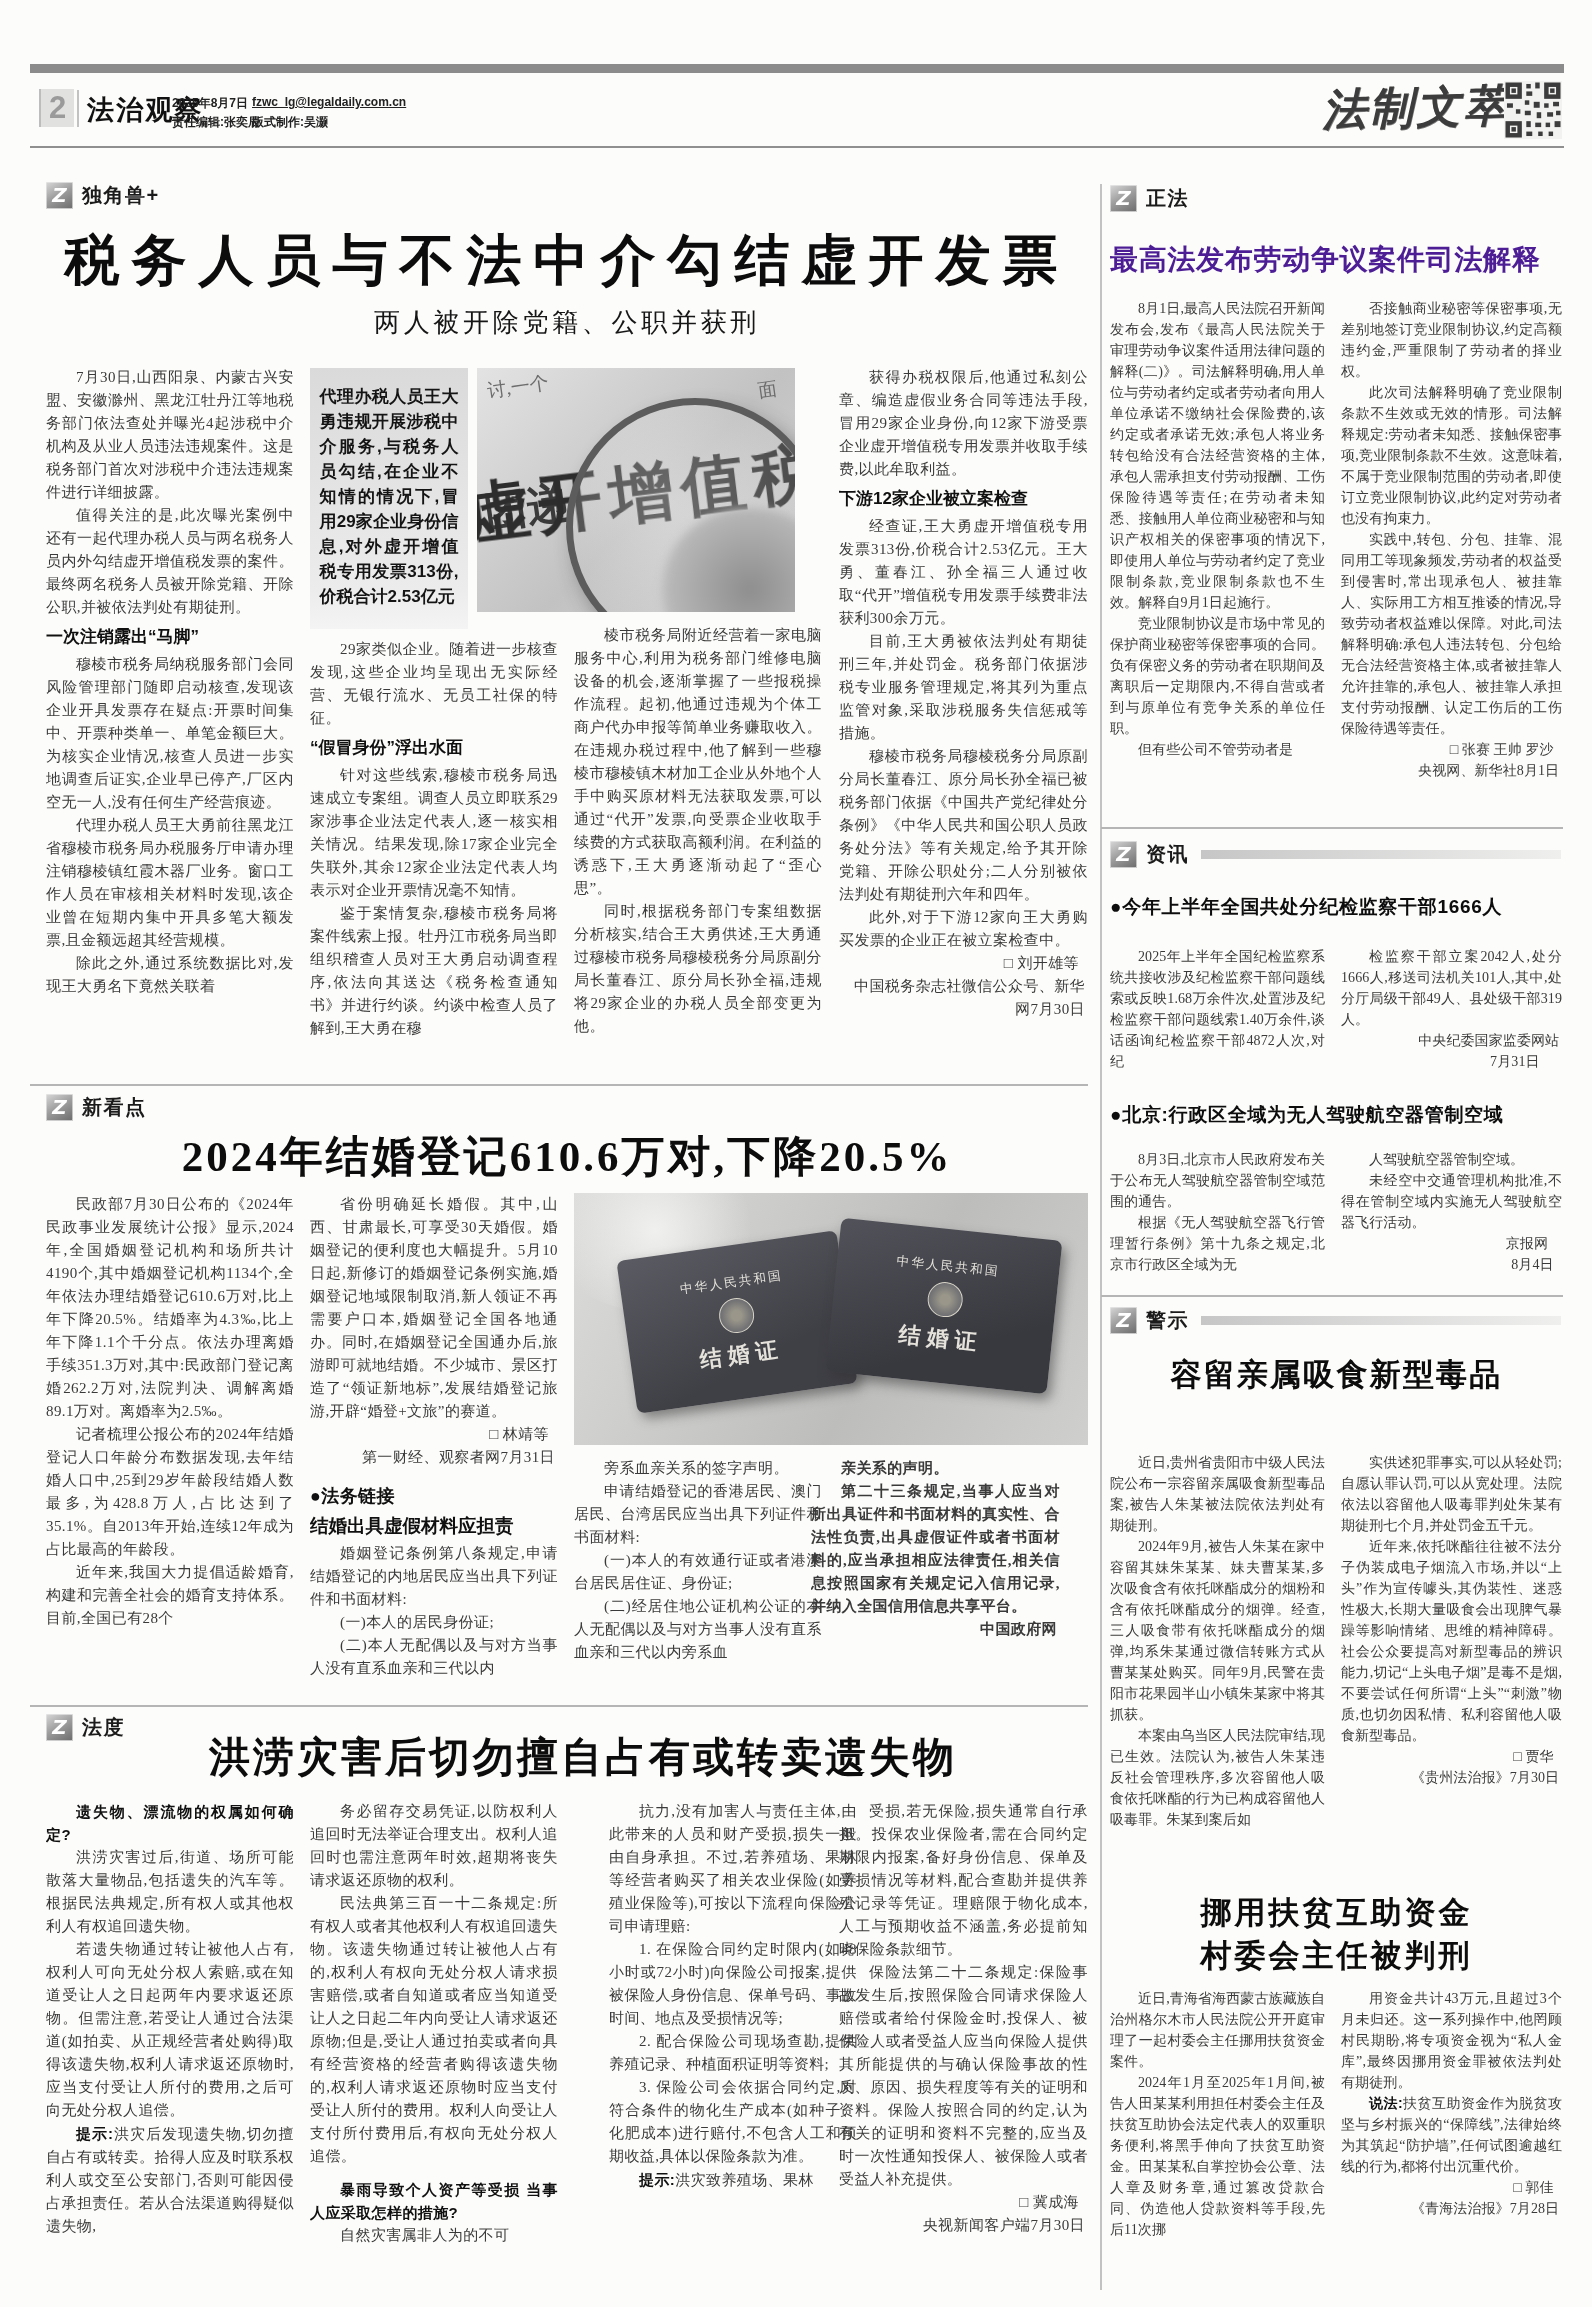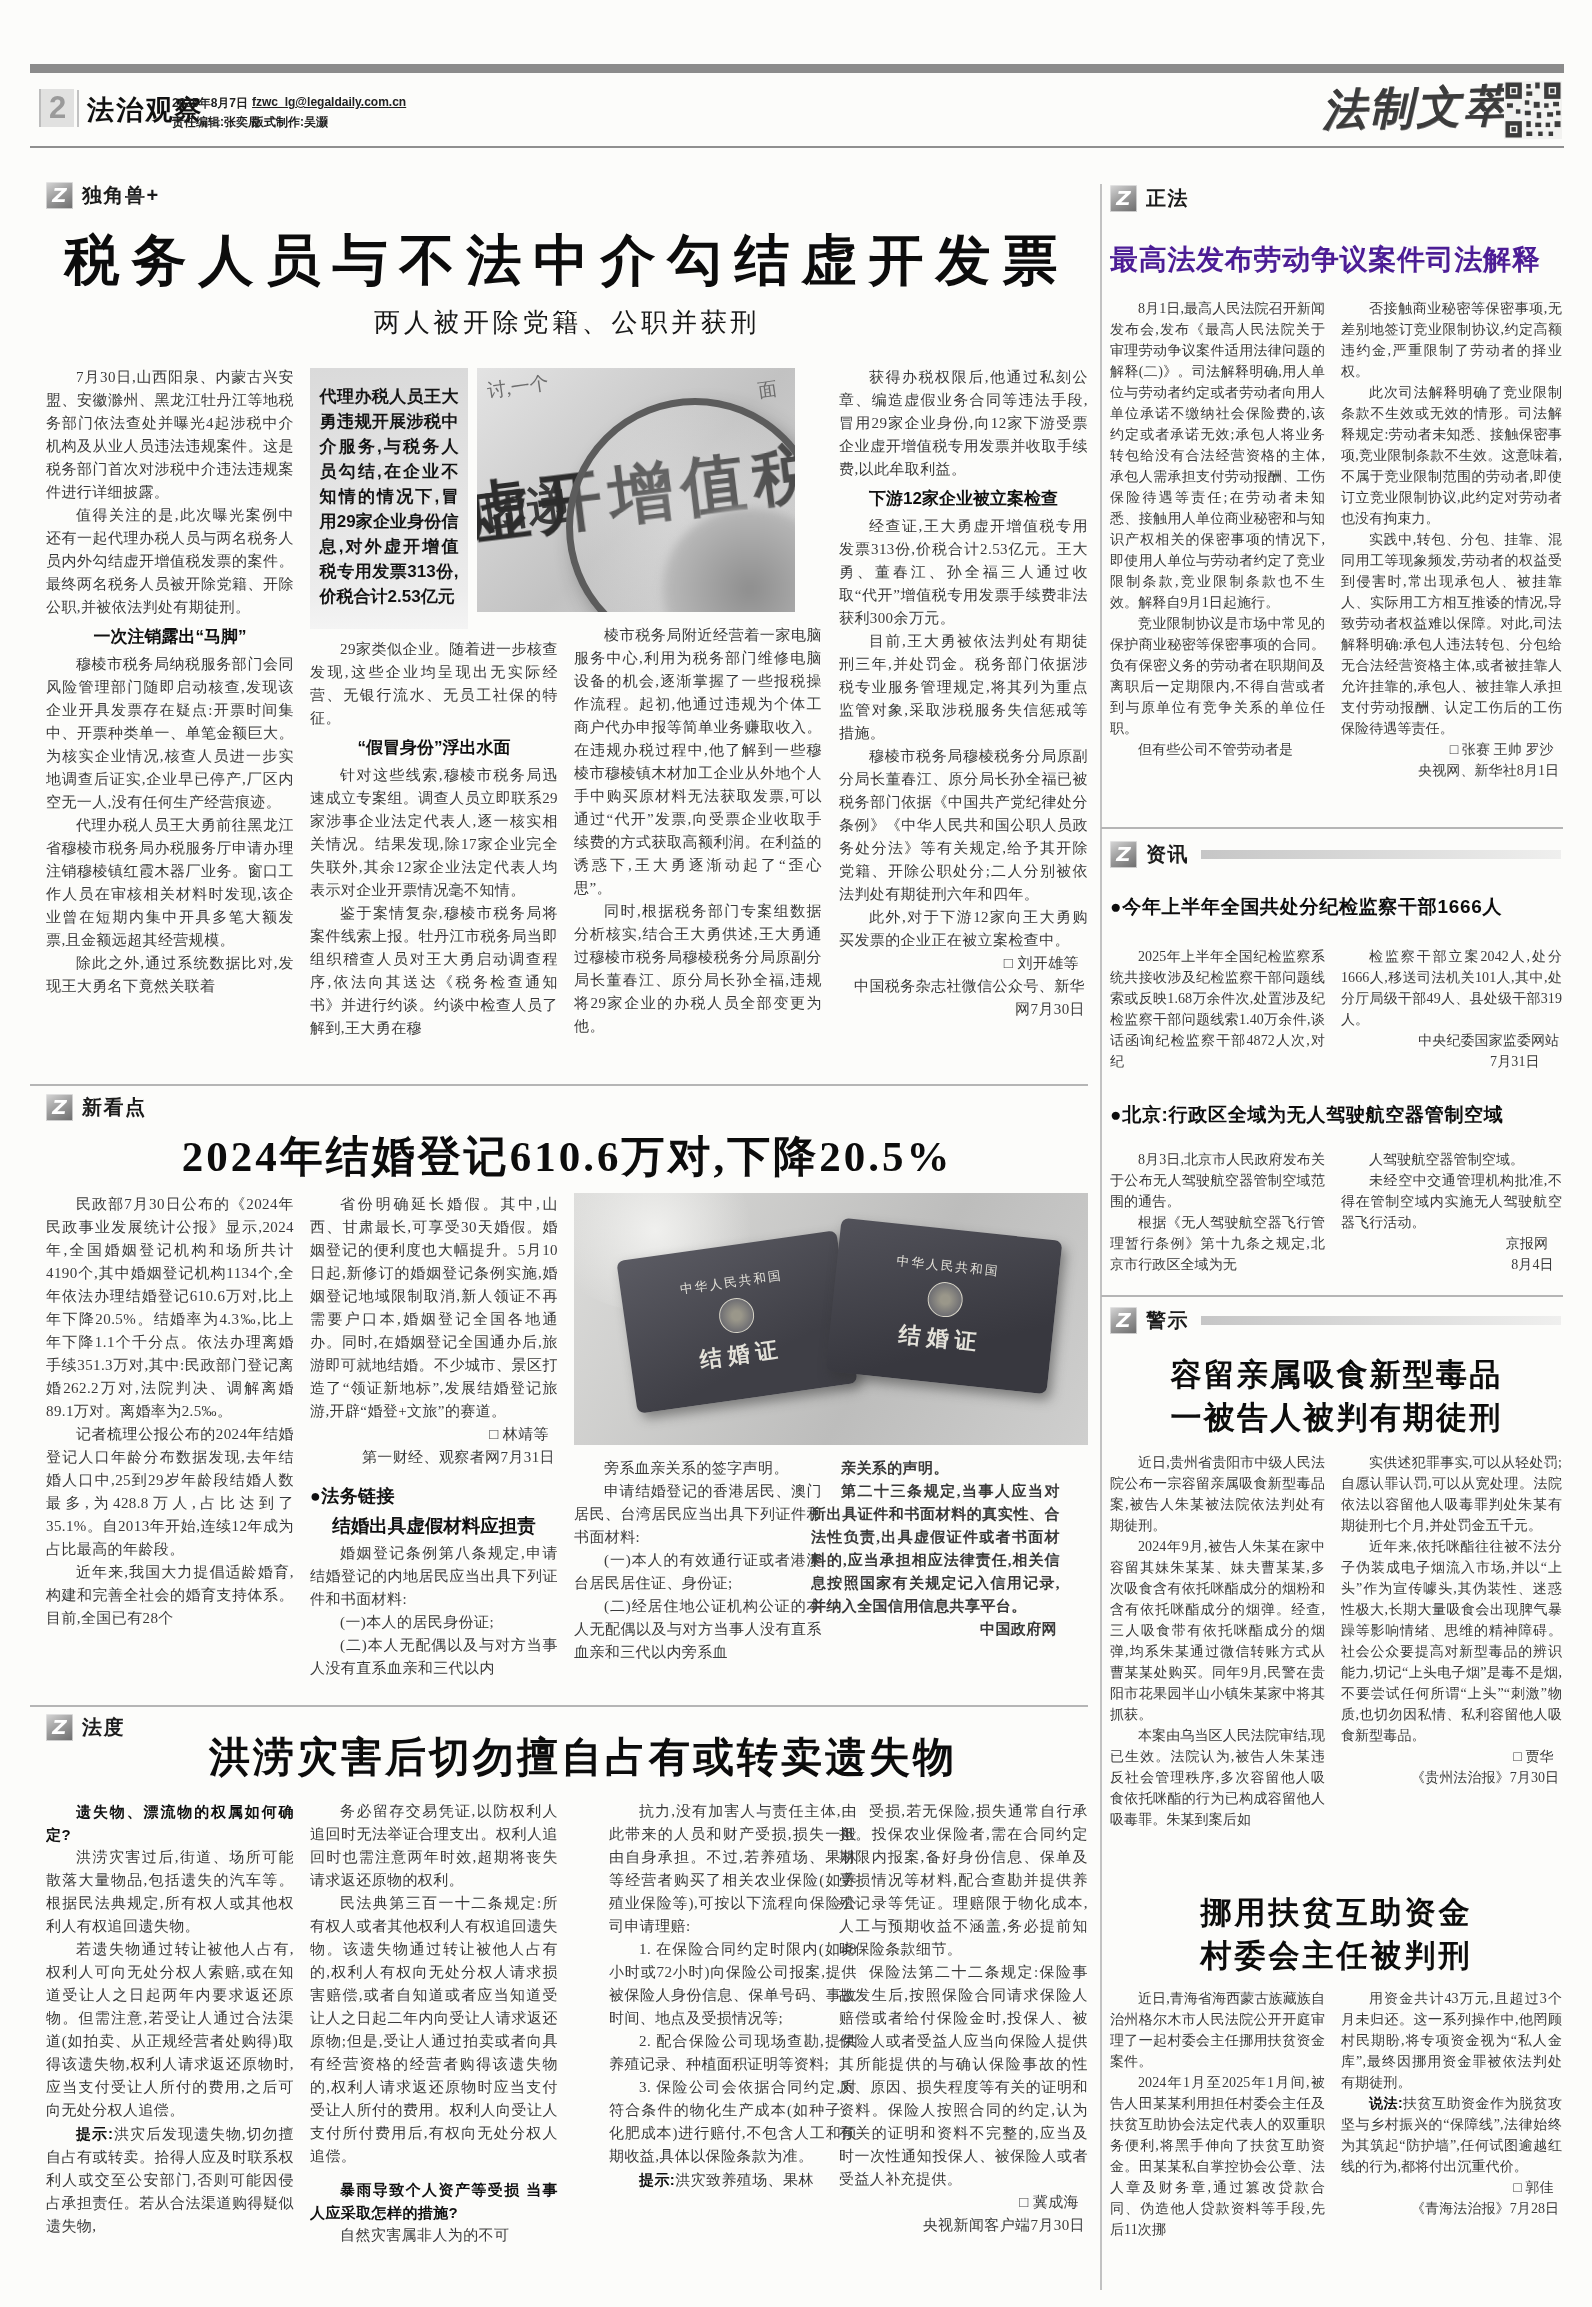--- a/index.html
+++ b/index.html
@@ -4,21 +4,21 @@
 <style>
   html,body{margin:0;padding:0;background:#e9e9e7;}
   .page{position:relative;width:1593px;height:2307px;background:#fcfcfa;overflow:hidden;
         font-family:"Liberation Serif","DejaVu Serif",serif;color:#2e2e2e;margin:0 auto;}
   .abs{position:absolute;}
   .sans{font-family:"Liberation Sans","DejaVu Sans",sans-serif;}
   .colbox{position:absolute;overflow:hidden;}
   .bp{margin:0;text-indent:2em;text-align:justify;font-size:15px;line-height:23px;letter-spacing:0.4px;color:#3a3a3a;}
   .rt .bp{font-size:14px;line-height:21px;letter-spacing:0.1px;}
   .noind{text-indent:0;}
-  .subh{margin:6.7px 0 5.2px;text-align:center;text-indent:0;font-family:"Liberation Sans","DejaVu Sans",sans-serif;
+  .subh{margin:6.7px 0 5.2px;text-align:left;text-indent:0;font-family:"Liberation Sans","DejaVu Sans",sans-serif;
         font-weight:bold;font-size:17px;line-height:22px;color:#101010;}
   .boldq{font-family:"Liberation Sans","DejaVu Sans",sans-serif;font-weight:bold;color:#101010;}
   .lead-b{font-family:"Liberation Sans","DejaVu Sans",sans-serif;font-weight:bold;color:#101010;}
   .byline{text-align:right;text-indent:0;padding-right:0.6em;}
   .src{text-align:right;text-indent:0;padding-right:0.2em;}
   .kicker{position:absolute;display:flex;align-items:center;}
   .klogo{width:27px;height:27px;flex:0 0 27px;background:linear-gradient(150deg,#d8d8d8 0%,#9d9d9d 48%,#6b6b6b 100%);
          color:#fff;font-family:"DejaVu Sans",sans-serif;font-weight:bold;font-style:italic;font-size:20px;
          line-height:27px;text-align:center;border-radius:1.5px;box-shadow:0 0 0 0.7px #e6e6e6 inset;}
   .ktext{margin-left:9px;font-family:"Liberation Sans","DejaVu Sans",sans-serif;font-weight:bold;
@@ -224,21 +224,20 @@
   </div>
 
   <div class="rule-h" style="left:1101px;top:1295px;width:462px;background:#b5b5b5;"></div>
   <div class="kicker" style="left:1110px;top:1307px;width:451px;">
     <div class="klogo">Z</div>
     <div class="ktext">警示</div>
     <div class="kbar"></div>
   </div>
 
   <div class="headline-serif" style="left:1110px;top:1354px;width:453px;font-size:31px;letter-spacing:2.2px;">容留亲属吸食新型毒品</div>
-  <div class="headline-serif" style="left:1110px;top:1397px;width:453px;font-size:31px;letter-spacing:2.2px;">一被告人被判有期徒刑</div>
 
   <div class="colbox rt" style="left:1110px;top:1452px;width:215px;height:438px;">
     <p class="bp">近日,贵州省贵阳市中级人民法院公布一宗容留亲属吸食新型毒品案,被告人朱某被法院依法判处有期徒刑。</p>
     <p class="bp">2024年9月,被告人朱某在家中容留其妹朱某某、妹夫曹某某,多次吸食含有依托咪酯成分的烟粉和含有依托咪酯成分的烟弹。经查,三人吸食带有依托咪酯成分的烟弹,均系朱某通过微信转账方式从曹某某处购买。同年9月,民警在贵阳市花果园半山小镇朱某家中将其抓获。</p>
     <p class="bp">本案由乌当区人民法院审结,现已生效。法院认为,被告人朱某违反社会管理秩序,多次容留他人吸食依托咪酯的行为已构成容留他人吸毒罪。朱某到案后如</p>
   </div>
   <div class="colbox rt" style="left:1341px;top:1452px;width:221px;height:438px;">
     <p class="bp">实供述犯罪事实,可以从轻处罚;自愿认罪认罚,可以从宽处理。法院依法以容留他人吸毒罪判处朱某有期徒刑七个月,并处罚金五千元。</p>
     <p class="bp">近年来,依托咪酯往往被不法分子伪装成电子烟流入市场,并以“上头”作为宣传噱头,其伪装性、迷惑性极大,长期大量吸食会出现脾气暴躁等影响情绪、思维的精神障碍。社会公众要提高对新型毒品的辨识能力,切记“上头电子烟”是毒不是烟,不要尝试任何所谓“上头”“刺激”物质,也切勿因私情、私利容留他人吸食新型毒品。</p>
     <p class="bp byline">□ 贾华</p>

